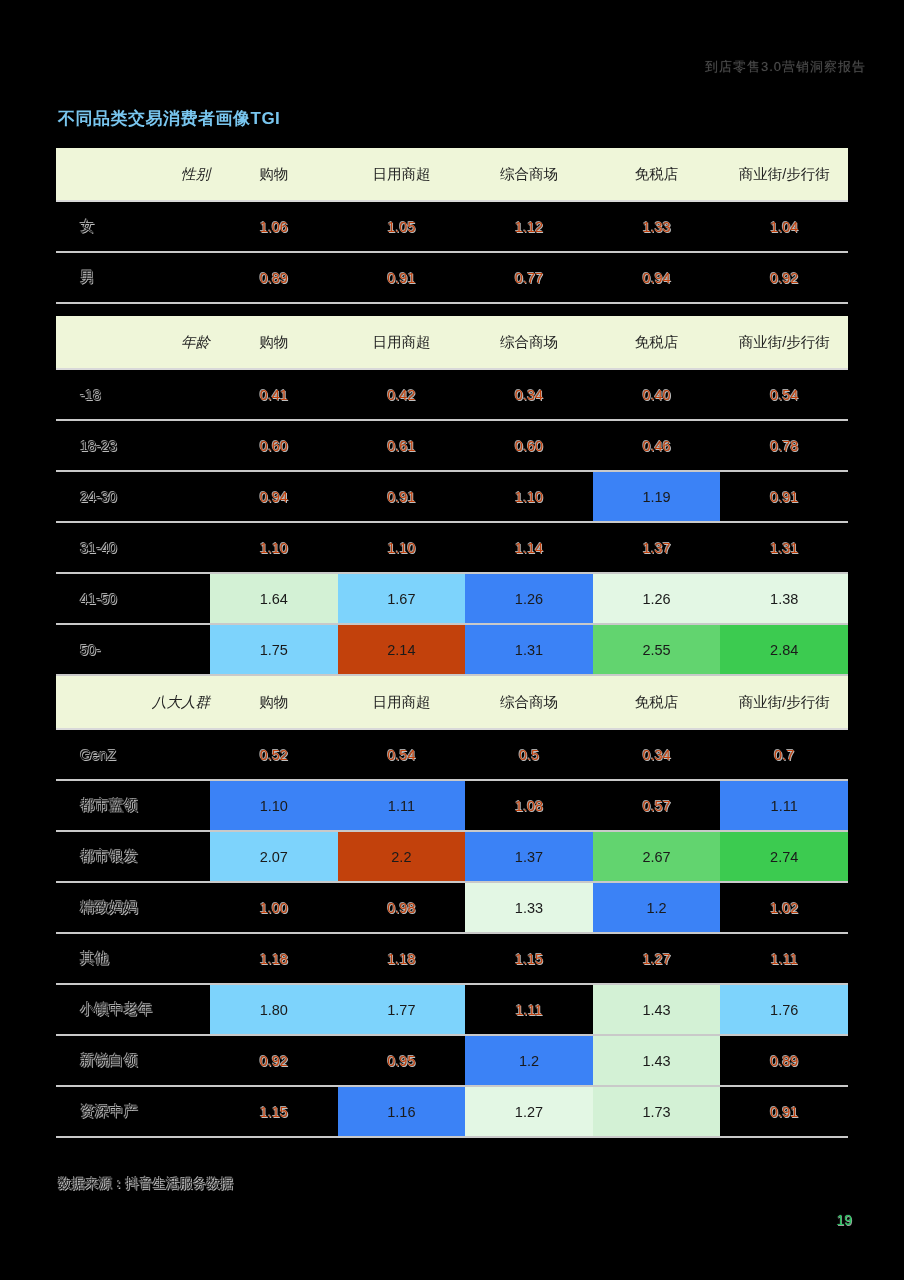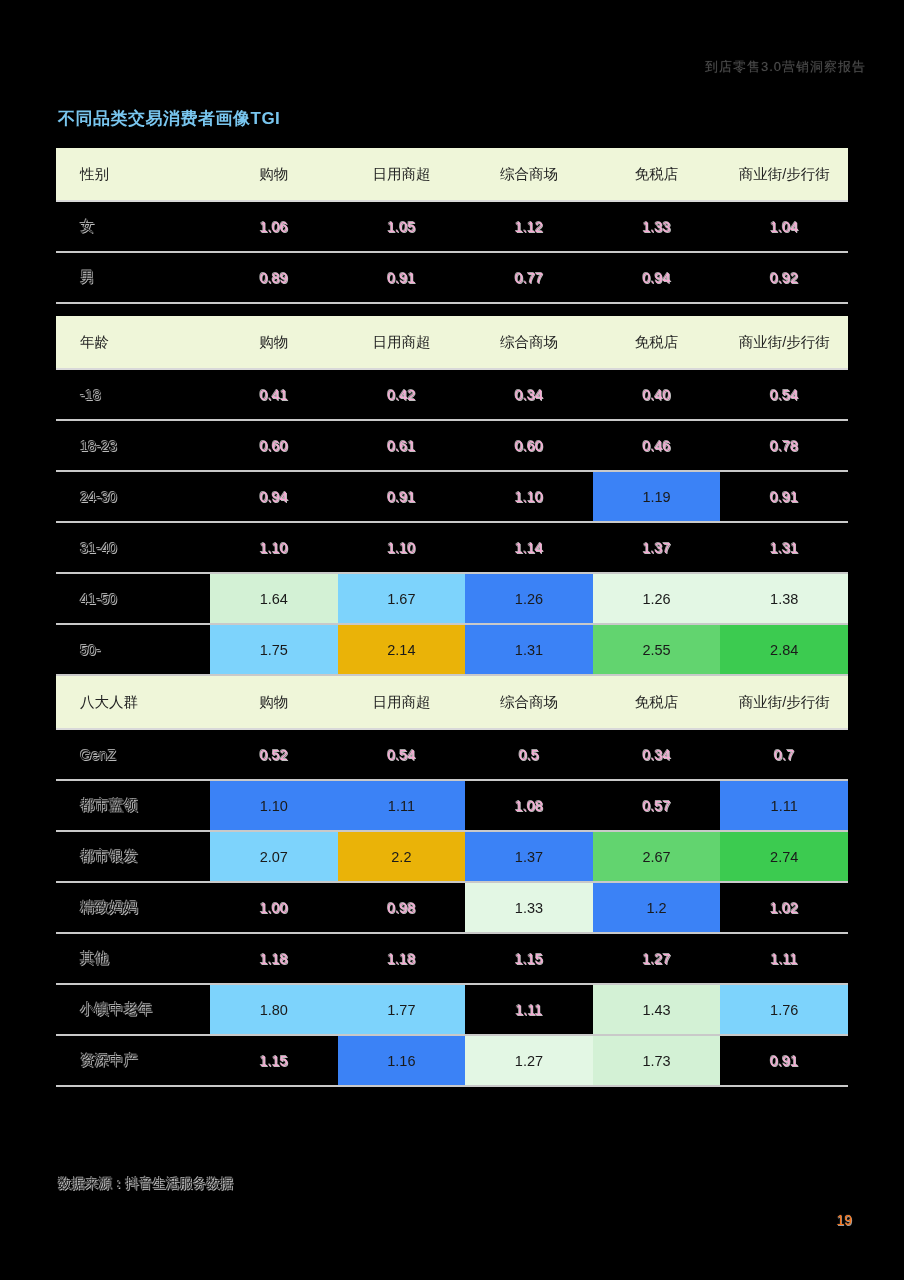--- a/index.html
+++ b/index.html
@@ -76,51 +76,52 @@
   }
 
   table.tgi thead th {
     background: #eff6d9;
     font-weight: normal;
     font-size: 14.5px;
     color: #232323;
     height: 52px;
   }
   table.tgi thead th.label-head {
-    text-align: left;
+    text-align: right;
     padding-left: 24px;
+    font-style: italic;
   }
 
   
   table.tgi td.row-label {
     text-align: left;
     padding-left: 24px;
     background: transparent;
     color: #0a0a0a;
     text-shadow:
        0 0 1px #cfcfcf,
        0.7px 0.7px 0 #b9b9b9,
       -0.7px -0.7px 0 #9a9a9a;
   }
 
   
   table.tgi td.v-0 {
     background: transparent;
-    color: #f9a8d4;
+    color: #c2410c;
     text-shadow:
        0 0 1px #d4d4d4,
        0.8px 0.8px 0 #bdbdbd,
       -0.8px -0.8px 0 #9e9e9e;
   }
   
   table.tgi td.v-1 { background: #3b82f6; }
   table.tgi td.v-2 { background: #e3f7e4; }
   table.tgi td.v-3 { background: #d3f1d5; }
   table.tgi td.v-4 { background: #7dd3fc; }
-  table.tgi td.v-5 { background: #eab308; }
+  table.tgi td.v-5 { background: #c2410c; }
   table.tgi td.v-6 { background: #62d46f; }
   table.tgi td.v-7 { background: #3ccb50; }
 
   
   table.tgi tbody tr { position: relative; }
   table.tgi tbody td { border-top: 2px solid #c9c9c9; }
   table.tgi thead th { border-bottom: 0; }
   table.tgi tbody tr:first-child td { border-top: 2px solid #d9d9d9; }
   table.tgi tbody tr:last-child  td { border-bottom: 2px solid #c9c9c9; }
 
@@ -137,21 +138,21 @@
       -0.7px -0.7px 0 #a5a5a5;
     white-space: nowrap;
     text-align: right;
   }
 
   .page-number {
     position: absolute;
     right: 52px;
     top: 1212px;
     font-size: 14px;
-    color: #f97316;
+    color: #22c55e;
     text-shadow: 0 0 1px #b5b5b5, 0.7px 0.7px 0 #9c9c9c;
   }
 </style>
 </head>
 <body>
 
 <div class="page">
 
   <div class="running-header">到店零售3.0营销洞察报告</div>
 
@@ -332,20 +333,28 @@
           </tr>
           <tr>
             <td class="row-label">小镇中老年</td>
             <td class="v-4">1.80</td>
             <td class="v-4">1.77</td>
             <td class="v-0">1.11</td>
             <td class="v-3">1.43</td>
             <td class="v-4">1.76</td>
           </tr>
           <tr>
+            <td class="row-label">新锐白领</td>
+            <td class="v-0">0.92</td>
+            <td class="v-0">0.95</td>
+            <td class="v-1">1.2</td>
+            <td class="v-3">1.43</td>
+            <td class="v-0">0.89</td>
+          </tr>
+          <tr>
             <td class="row-label">资深中产</td>
             <td class="v-0">1.15</td>
             <td class="v-1">1.16</td>
             <td class="v-2">1.27</td>
             <td class="v-3">1.73</td>
             <td class="v-0">0.91</td>
           </tr>
         </tbody>
       </table>
     </div>

